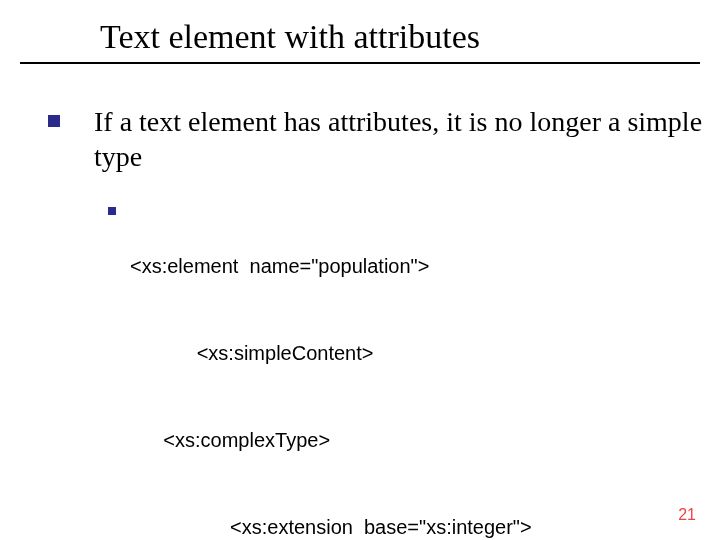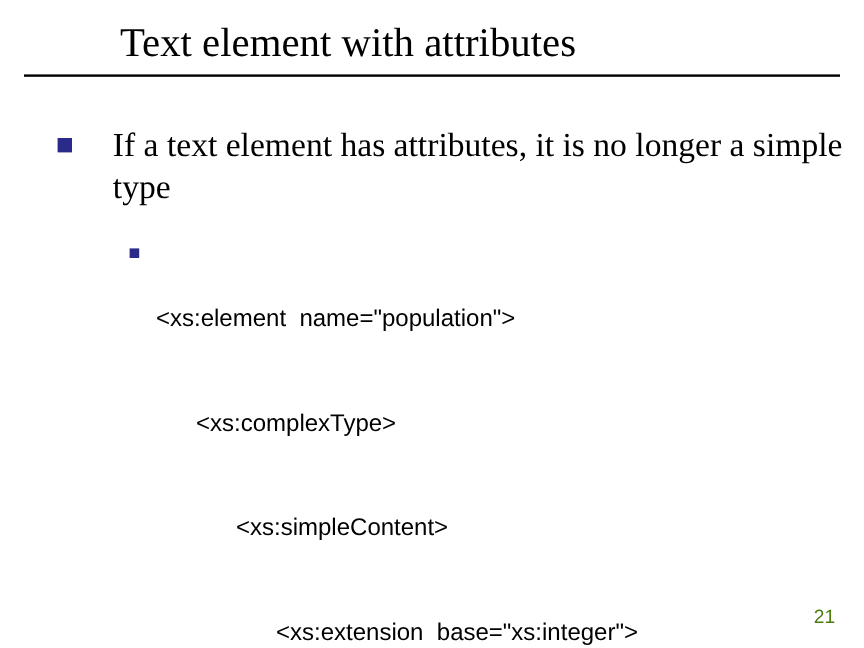--- a/index.html
+++ b/index.html
@@ -67,41 +67,41 @@
     font-size: 20px;
     line-height: 1.45;
     white-space: pre;
   }
   .pagenum {
     position: absolute;
     right: 24px;
     bottom: 16px;
     font-family: Arial, Helvetica, sans-serif;
     font-size: 16px;
-    color: #4d7c0f;
+    color: #ef4444;
   }
 </style>
 </head>
 <body>
 
 <div class="slide">
 
   <div class="title-wrap">
     <span class="title">Text element with attributes</span>
   </div>
   <div class="underline"></div>
 
   <div class="bullet1"></div>
   <div class="para1">If a text element has attributes, it is no longer a simple type</div>
 
   <div class="bullet2"></div>
   <div class="codeblock">
     <div>&lt;xs:element  name="population"&gt;</div>
+    <div>            &lt;xs:simpleContent&gt;</div>
     <div>      &lt;xs:complexType&gt;</div>
-    <div>            &lt;xs:simpleContent&gt;</div>
     <div>                  &lt;xs:extension  base="xs:integer"&gt;</div>
     
     
     
     
     
     
   </div>
 
   <div class="pagenum">21</div>

